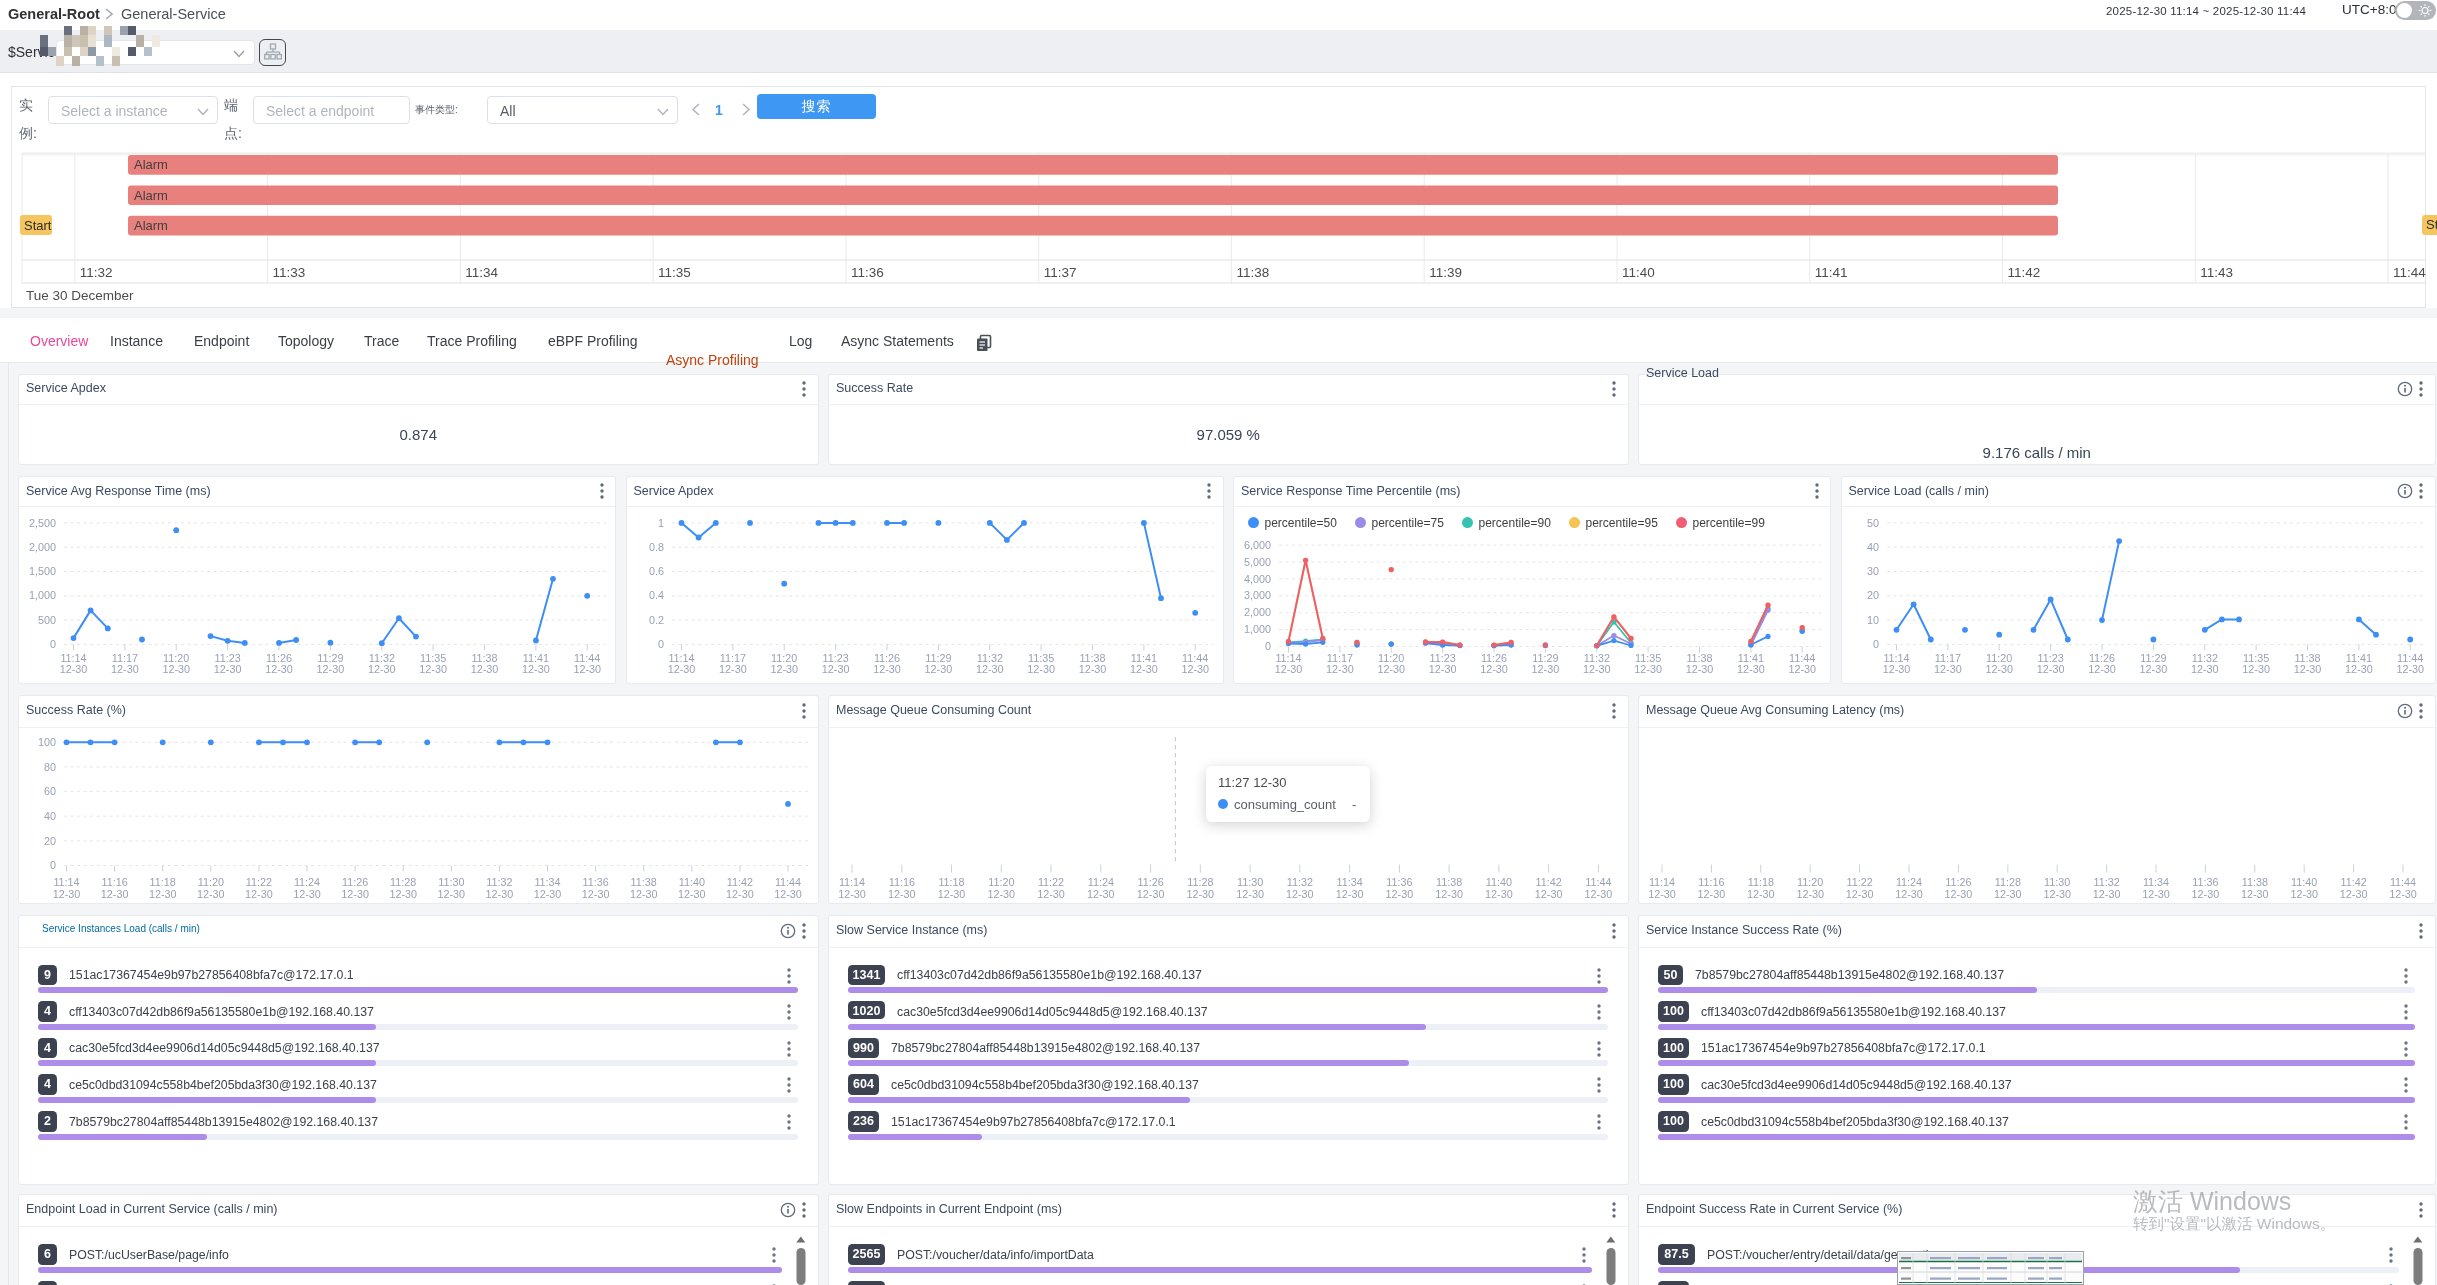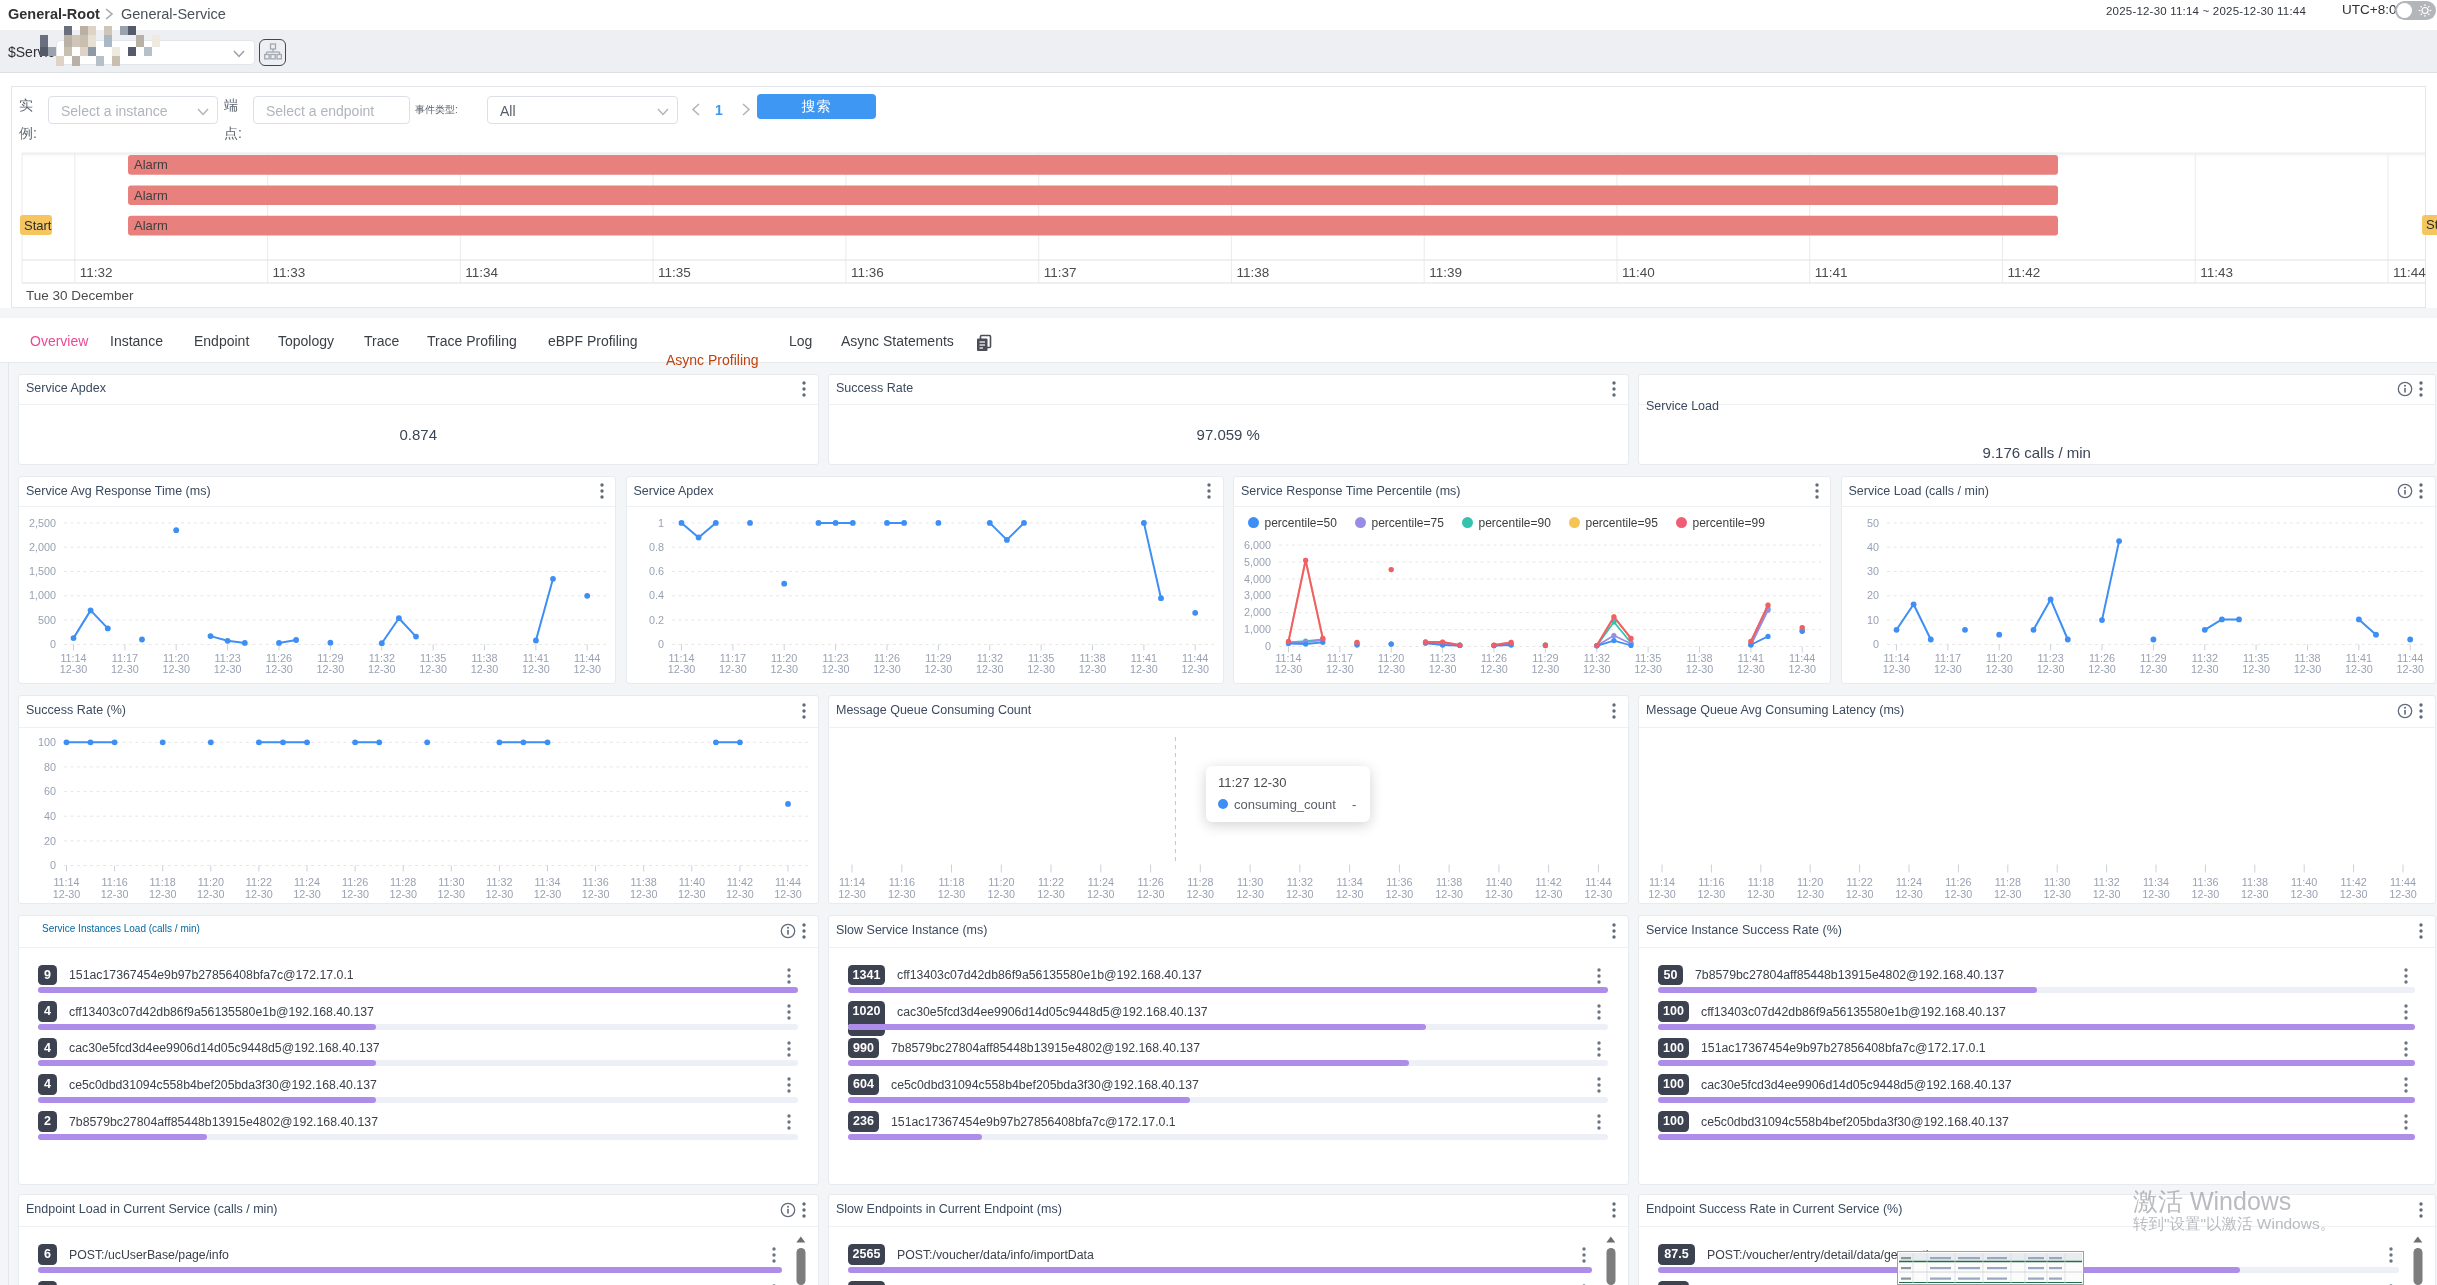--- a/index.html
+++ b/index.html
@@ -181,21 +181,21 @@
 <div style="position:absolute;left:829.0px;top:375.0px;width:798.5px;height:30.0px;border-bottom:1px solid #eef0f3;box-sizing:border-box"></div>
 <div style="position:absolute;left:836.0px;top:381.2px;font-size:12.5px;color:#3b4a5f">Success Rate</div>
 <div style="position:absolute;left:1612.0px;top:380.0px;width:4px;height:18px"><svg width="4" height="18">
       <circle cx="2" cy="3" r="1.7" fill="#5f6b7a"></circle>
       <circle cx="2" cy="9" r="1.7" fill="#5f6b7a"></circle>
       <circle cx="2" cy="15" r="1.7" fill="#5f6b7a"></circle>
     </svg></div>
 <div class="abs" style="left:828.0px;top:426.0px;width:800.5px;text-align:center;font-size:15px;color:#3a4556">97.059 %</div>
 <div style="position:absolute;left:1638.0px;top:374.0px;width:797.5px;height:90.8px;background:#fff;border:1px solid #e7eaee;border-radius:3px;box-sizing:border-box"></div>
 <div style="position:absolute;left:1639.0px;top:375.0px;width:795.5px;height:30.0px;border-bottom:1px solid #eef0f3;box-sizing:border-box"></div>
-<div style="position:absolute;left:1646.0px;top:399px;font-size:12.5px;color:#3b4a5f">Service Load</div>
+<div style="position:absolute;left:1646.0px;top:366px;font-size:12.5px;color:#3b4a5f">Service Load</div>
 <div style="position:absolute;left:2419.0px;top:380.0px;width:4px;height:18px"><svg width="4" height="18">
       <circle cx="2" cy="3" r="1.7" fill="#5f6b7a"></circle>
       <circle cx="2" cy="9" r="1.7" fill="#5f6b7a"></circle>
       <circle cx="2" cy="15" r="1.7" fill="#5f6b7a"></circle>
     </svg></div>
 <div style="position:absolute;left:2397.0px;top:381.0px;width:16px;height:16px"><svg width="16" height="16">
       <circle cx="8" cy="8" r="6.7" fill="none" stroke="#5f6b7a" stroke-width="1.3"></circle>
       <circle cx="8" cy="4.8" r="1" fill="#5f6b7a"></circle>
       <rect x="7.2" y="6.8" width="1.6" height="5" rx="0.8" fill="#5f6b7a"></rect>
     </svg></div>
@@ -900,21 +900,21 @@
     </svg></div>
 <div class="abs" style="left:848.0px;top:964.6px;width:37px;height:20.5px;background:#3d4250;border-radius:4.5px;color:#fff;font-size:12.5px;font-weight:bold;text-align:center;line-height:20.5px">1341</div>
 <div class="abs" style="left:897.0px;top:968.1px;font-size:12.3px;color:#3c414b">cff13403c07d42db86f9a56135580e1b@192.168.40.137</div>
 <div style="position:absolute;left:1597.0px;top:966.6px;width:4px;height:18px"><svg width="4" height="18">
       <circle cx="2" cy="3" r="1.7" fill="#6b7482"></circle>
       <circle cx="2" cy="9" r="1.7" fill="#6b7482"></circle>
       <circle cx="2" cy="15" r="1.7" fill="#6b7482"></circle>
     </svg></div>
 <div class="abs" style="left:848.0px;top:987.2px;width:760.0px;height:6px;background:#edf0f7;border-radius:3px"></div>
 <div class="abs" style="left:848.0px;top:987.2px;width:760.0px;height:6px;background:#ad8cea;border-radius:3px"></div>
-<div class="abs" style="left:848.0px;top:1001.2px;width:37px;height:35px;background:#3d4250;border-radius:4.5px;color:#fff;font-size:12.5px;font-weight:bold;text-align:center;line-height:20.5px">1020</div>
+<div class="abs" style="left:848.0px;top:1001.2px;width:37px;height:18px;background:#3d4250;border-radius:4.5px;color:#fff;font-size:12.5px;font-weight:bold;text-align:center;line-height:20.5px">1020</div>
 <div class="abs" style="left:897.0px;top:1004.7px;font-size:12.3px;color:#3c414b">cac30e5fcd3d4ee9906d14d05c9448d5@192.168.40.137</div>
 <div style="position:absolute;left:1597.0px;top:1003.2px;width:4px;height:18px"><svg width="4" height="18">
       <circle cx="2" cy="3" r="1.7" fill="#6b7482"></circle>
       <circle cx="2" cy="9" r="1.7" fill="#6b7482"></circle>
       <circle cx="2" cy="15" r="1.7" fill="#6b7482"></circle>
     </svg></div>
 <div class="abs" style="left:848.0px;top:1023.8px;width:760.0px;height:6px;background:#edf0f7;border-radius:3px"></div>
 <div class="abs" style="left:848.0px;top:1023.8px;width:578.4px;height:6px;background:#ad8cea;border-radius:3px"></div>
 <div class="abs" style="left:848.0px;top:1037.8px;width:31px;height:20.5px;background:#3d4250;border-radius:4.5px;color:#fff;font-size:12.5px;font-weight:bold;text-align:center;line-height:20.5px">990</div>
 <div class="abs" style="left:891.0px;top:1041.3px;font-size:12.3px;color:#3c414b">7b8579bc27804aff85448b13915e4802@192.168.40.137</div>

